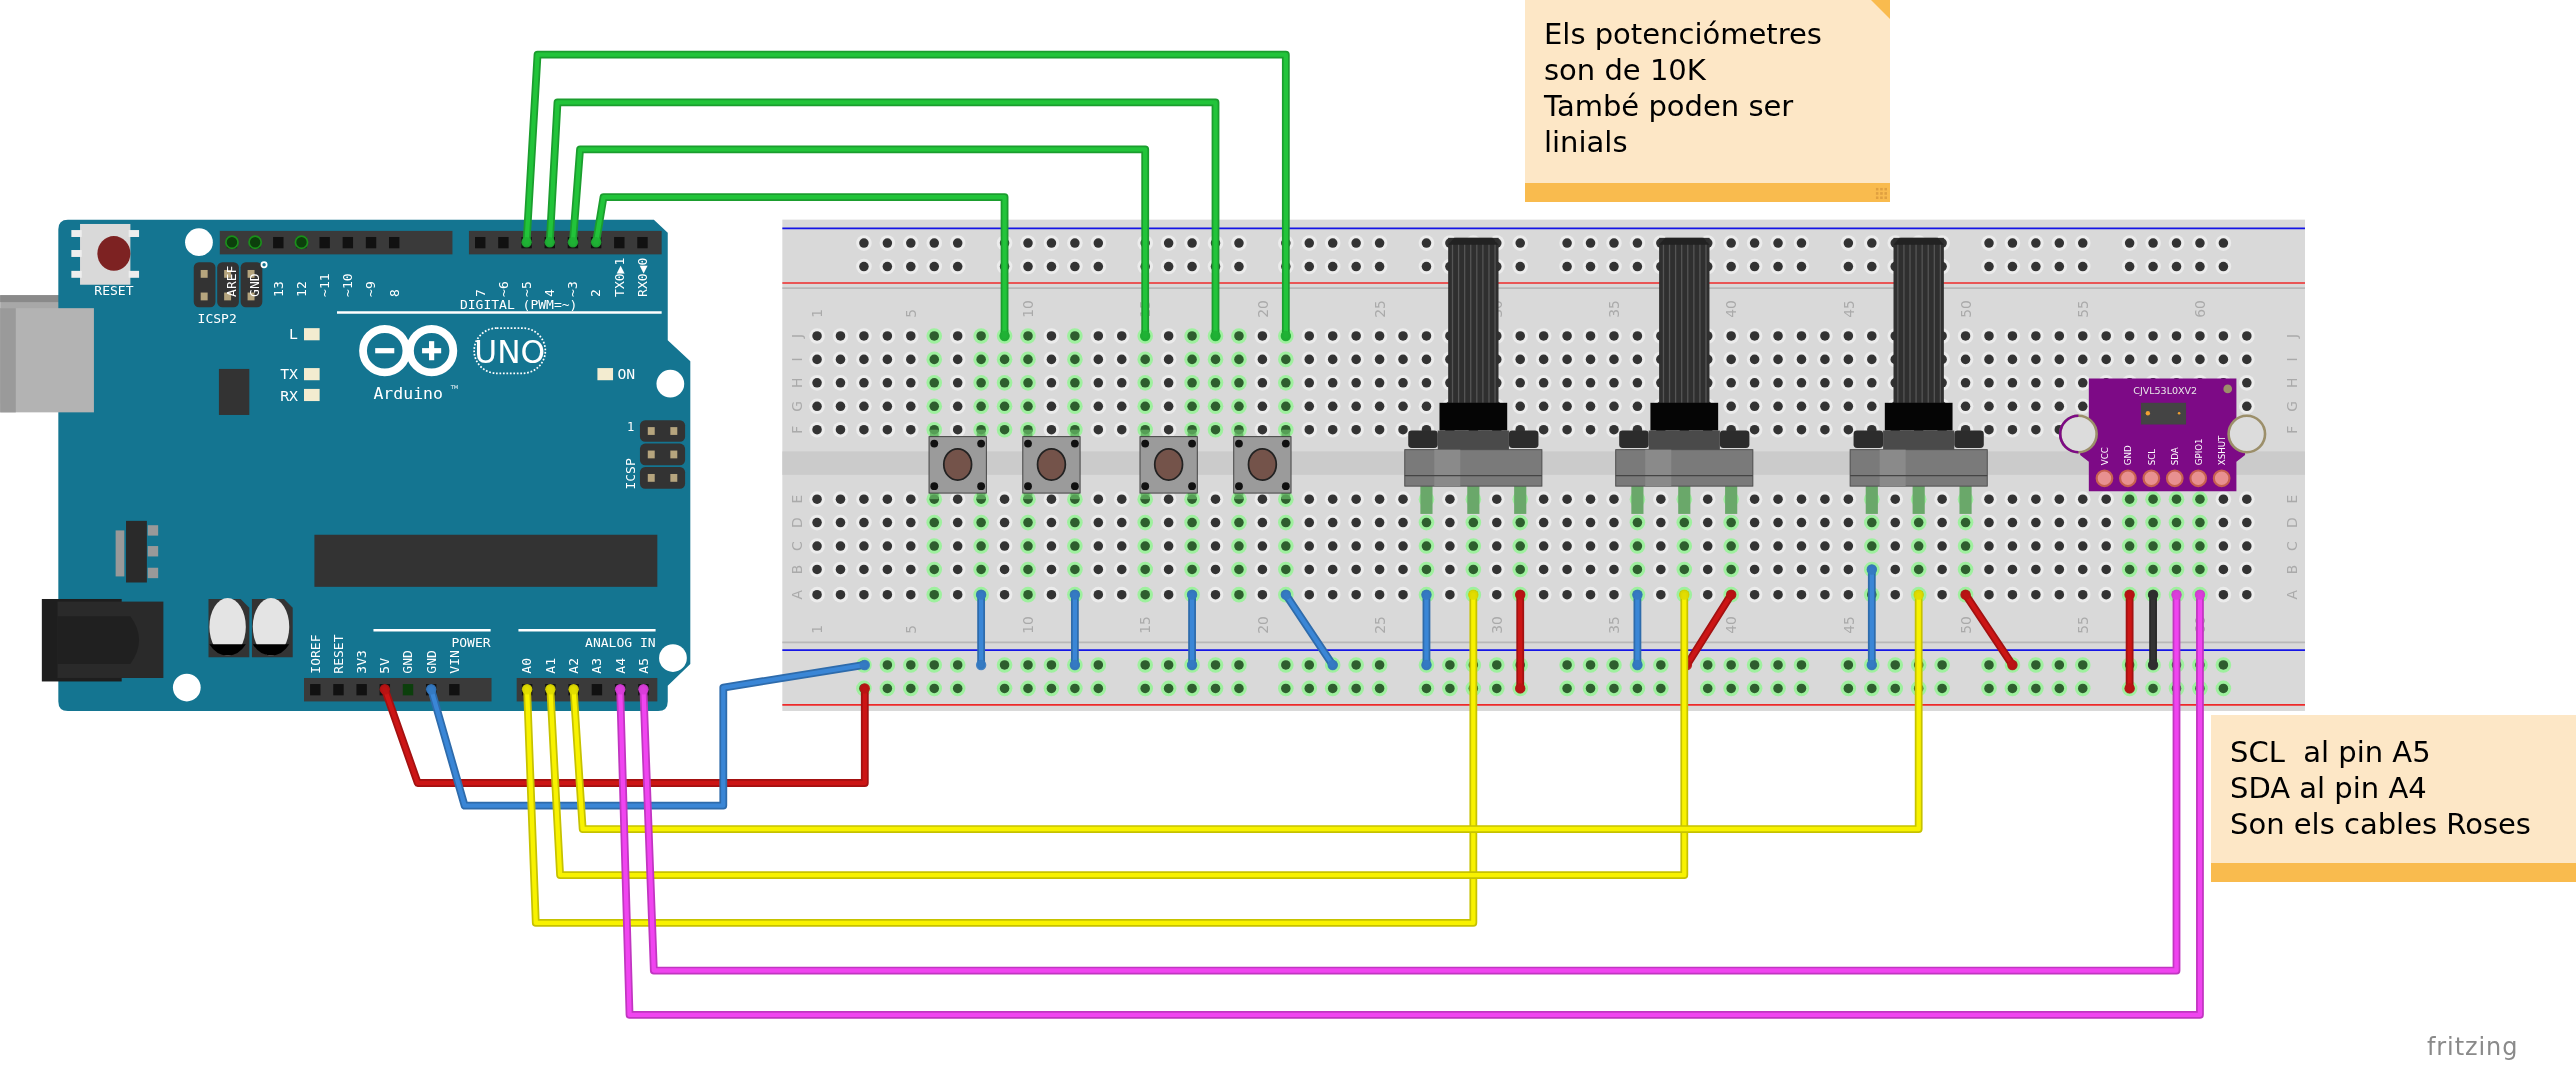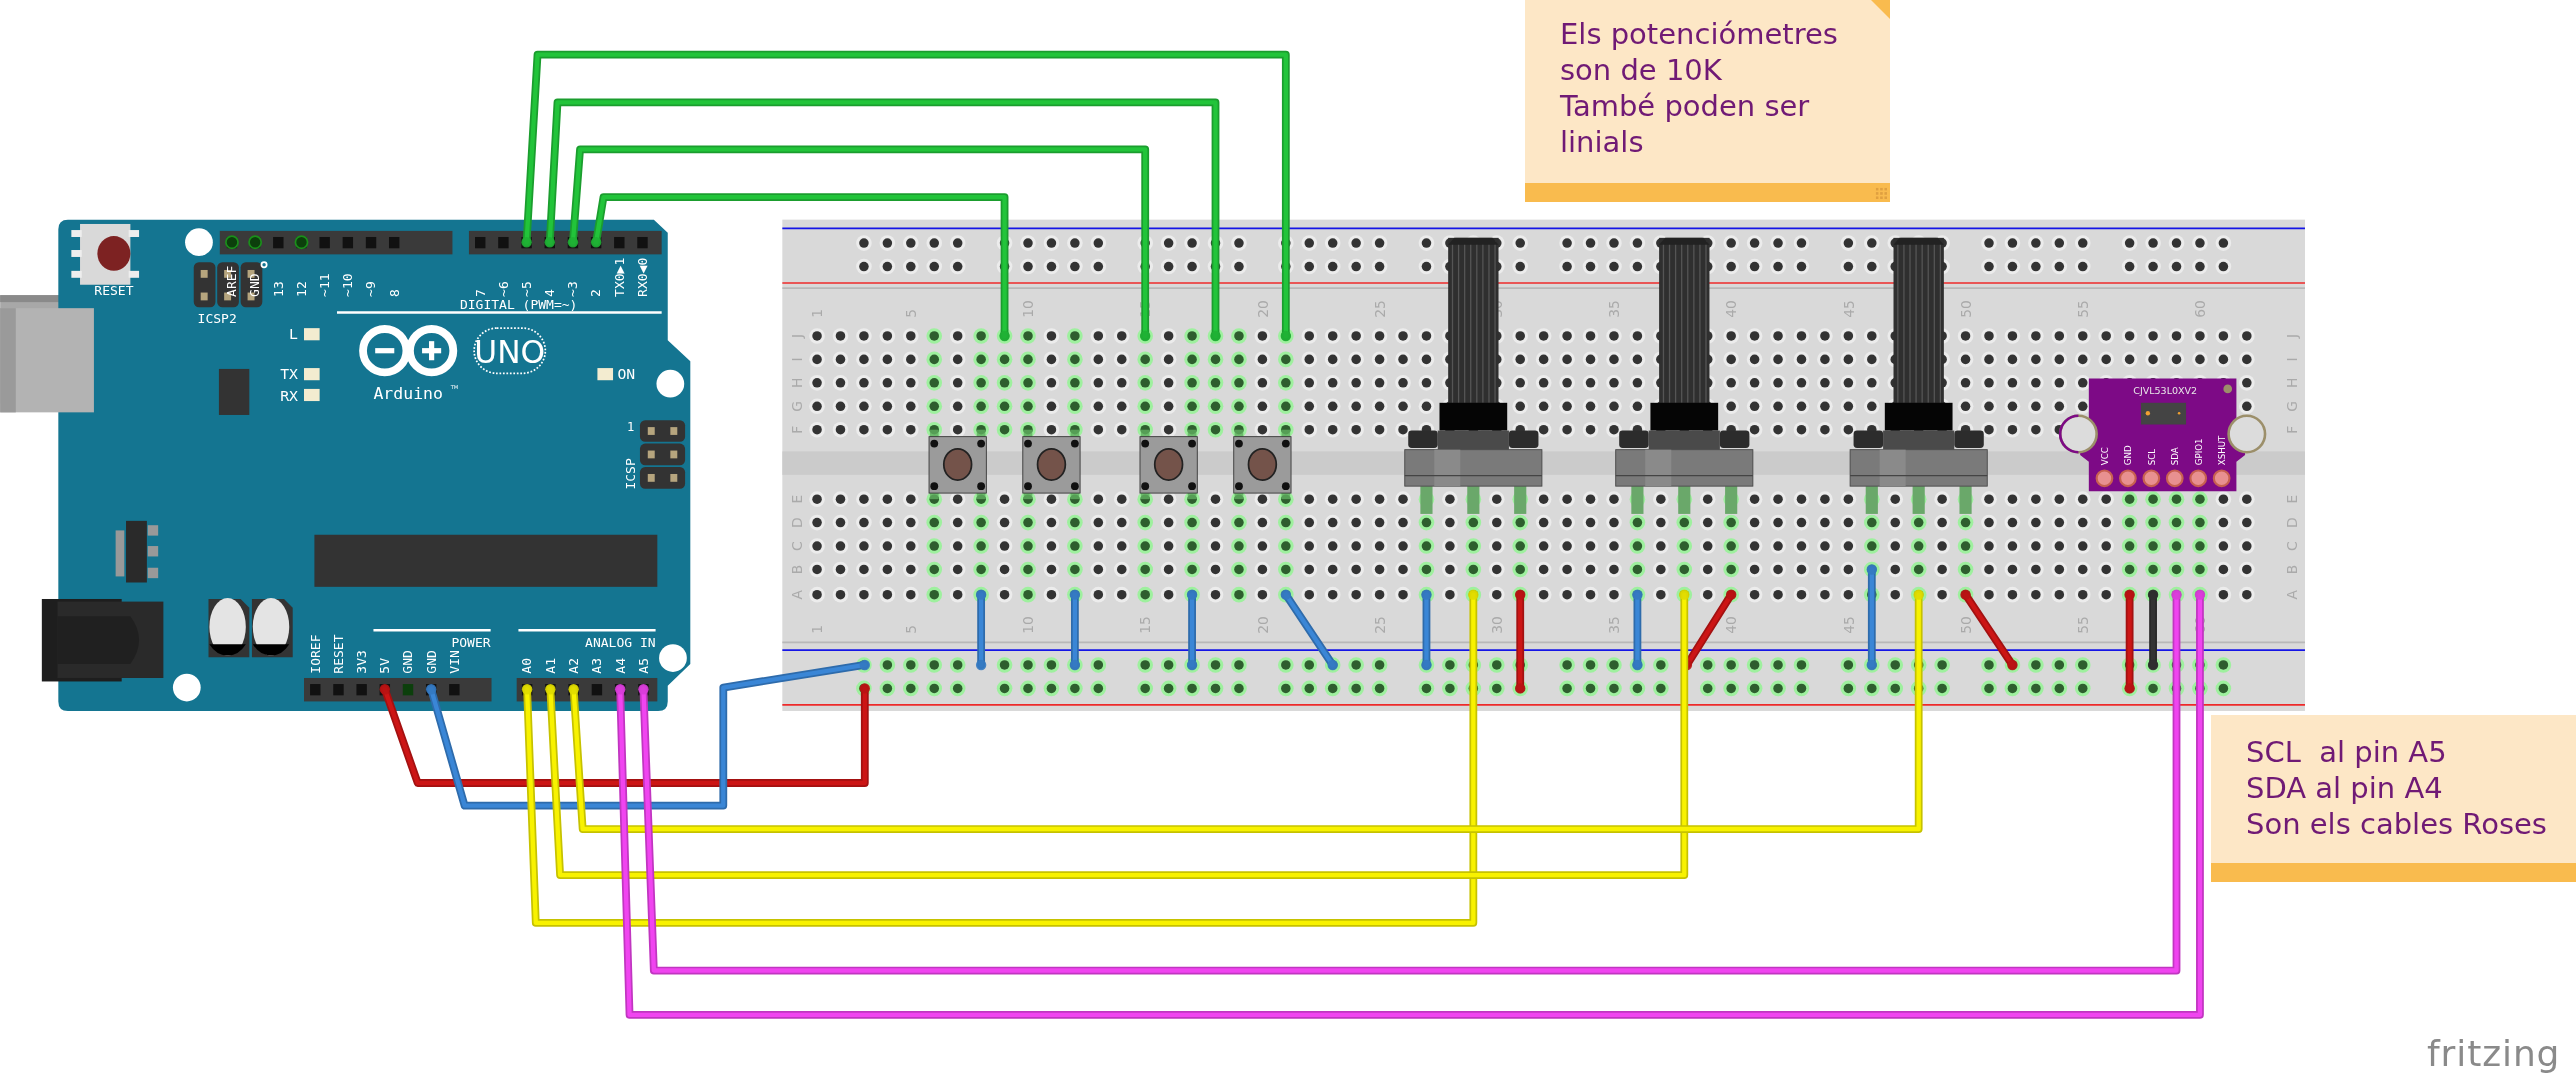--- a/index.html
+++ b/index.html
@@ -1,28 +1,28 @@
 <!DOCTYPE html>
 <html style="font-size:14px"><head>
 <meta charset="utf-8">
 <style>
   html, body { margin:0; padding:0; background:#ffffff; }
   body { width:2576px; height:1086px; position:relative; overflow:hidden; font-family:"DejaVu Sans", sans-serif; }
   #canvas { position:absolute; left:0; top:0; }
   .note { position:absolute; background:#fde7c6; box-sizing:border-box; }
-  .note .note-text { position:absolute; left:35px; top:15.6px; font-family:"DejaVu Sans", sans-serif; font-size:29px; line-height:36px; color:#701a75; white-space:pre; }
+  .note .note-text { position:absolute; left:19px; top:15.6px; font-family:"DejaVu Sans", sans-serif; font-size:29px; line-height:36px; color:#000000; white-space:pre; }
   .note .note-bar { position:absolute; left:0; right:0; bottom:0; height:19px; background:#f9bb4e; }
   .note .note-fold { position:absolute; right:0; top:0; width:0; height:0; border-style:solid; border-width:0 19px 19px 0; border-color:transparent #f9bb4e transparent transparent; }
   .note .note-fold::before { content:""; position:absolute; }
   .note .note-grip { position:absolute; right:3.5px; bottom:2.6px; width:12px; height:12px;
     background-image: radial-gradient(circle, #e0a040 1.3px, transparent 1.7px); background-size:4.3px 4.3px; }
   #note1 { left:1525px; top:0px; width:365px; height:202px; }
   #note2 { left:2211px; top:715px; width:420px; height:167px; }
   #note2 .note-text { top:19px; }
-  .logo { position:absolute; left:2427px; top:1033px; font-family:"DejaVu Sans", sans-serif; font-size:36px; color:#8a8a8a; letter-spacing:0.9px;text-align:center; }
+  .logo { position:absolute; left:2427px; top:1033px; font-family:"DejaVu Sans", sans-serif; font-size:24px; color:#8a8a8a; letter-spacing:0.9px;text-align:center; }
 </style>
 </head>
 <body>
 
 <svg id="canvas" width="2576" height="1086" viewBox="0 0 2967 1251" xmlns="http://www.w3.org/2000/svg">
 
   <g id="arduino">
     <rect x="0" y="340" width="105" height="125" fill="#a8a8a8"></rect>
     <rect x="0" y="340" width="105" height="8" fill="#8a8a8a"></rect>
     <rect x="70" y="332" width="10" height="14" fill="#9a9a9a"></rect>

